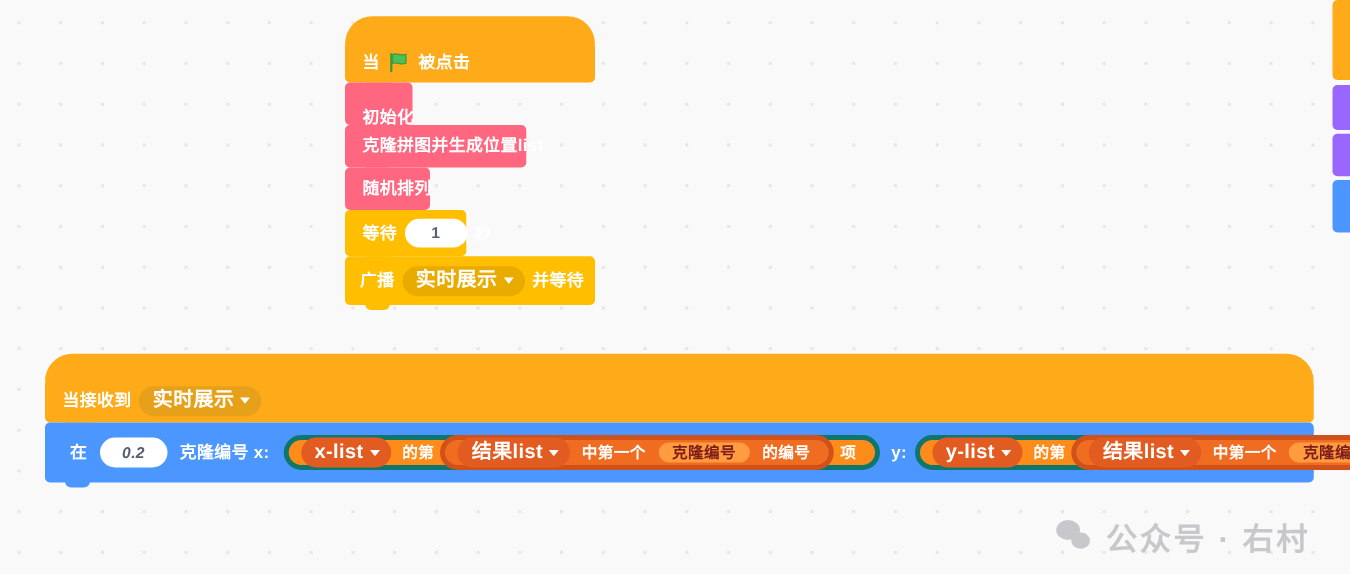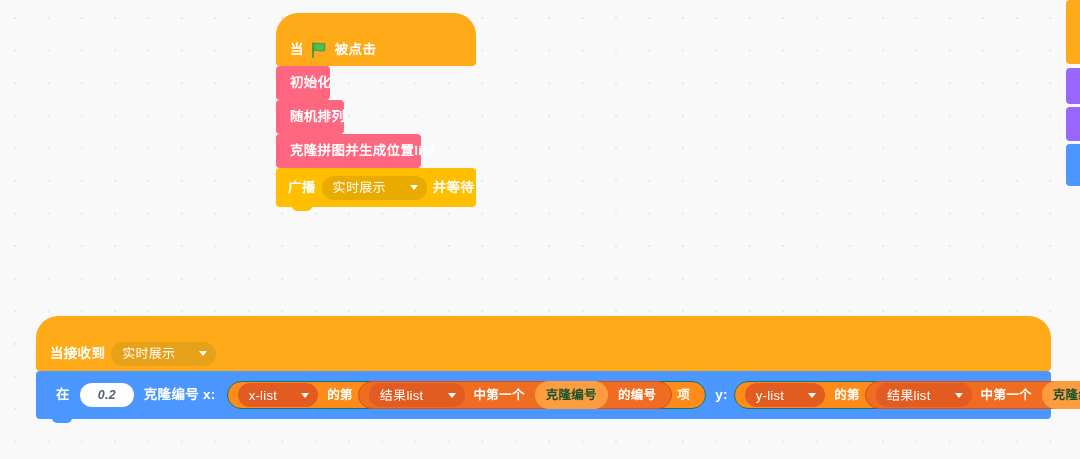--- a/index.html
+++ b/index.html
@@ -105,70 +105,70 @@
     padding: 0 10px;
     font-size: 12.5px;
     font-weight: bold;
     margin: 0 6px;
   }
 
   
   .dropdown {
     display: inline-flex;
     align-items: center;
-    gap: 24px;
+    gap: 5px;
     border-radius: 14px;
     height: 24px;
     padding: 0 9px 0 11px;
-    font-size: 13px;
-    font-weight: normal;
+    font-size: 16px;
+    font-weight: bold;
     color: #ffffff;
     margin: 0 6px;
   }
   .dd-events  { background: #e6a01a; }
   .dd-control { background: #eaab00; }
   .dd-data    { background: #e25b20; }
 
   .caret {
     width: 0; height: 0;
     border-left: 4.5px solid transparent;
     border-right: 4.5px solid transparent;
     border-top: 5px solid #ffffff;
     display: inline-block;
   }
 
   
   .reporter {
     display: inline-flex;
     align-items: center;
     background: #ff8c1a;
-    border: 1px solid #0f766e;
+    border: 4px solid #0f766e;
     border-radius: 16px;
     height: 28px;
     padding: 0 10px;
     font-size: 12.5px;
     font-weight: bold;
     color: #ffffff;
     box-sizing: border-box;
     white-space: nowrap;
   }
   .reporter .txt { margin: 0 5px; font-family: Liberation Serif, serif; }
 
   
   .var-oval {
     display: inline-flex;
     align-items: center;
     justify-content: center;
     background: #ff9c3f;
     border-radius: 14px;
-    height: 28px;
+    height: 16px;
     padding: 0 11px;
     font-size: 12.5px;
     font-weight: bold;
-    color: #14532d;
+    color: #7f1d1d;
     margin: 0 5px;
   }
 
   .flag {
     display: inline-block;
     position: relative;
     width: 17px;
     height: 16px;
     margin: 0 7px;
     vertical-align: middle;
@@ -240,48 +240,53 @@
       <span class="lbl">当</span>
       <span class="flag">
         <svg width="17" height="16" viewBox="0 0 17 16" xmlns="http://www.w3.org/2000/svg">
           <path d="M2 1.2 L2 15" stroke="#45993d" stroke-width="1.8" stroke-linecap="round" fill="none"></path>
           <path d="M3 1.6 C6 -0.1 9 3 13.8 1.4 L13.8 8.6 C9 10.2 6 7.1 3 8.8 Z" fill="#4cbf56" stroke="#45993d" stroke-width="1"></path>
         </svg>
       </span>
       <span class="lbl">被点击</span>
     </div>
 
-    <div class="blk stack c-custom" style="width:54px;">
+    <div class="blk stack c-custom" style="width:54px;align-items:flex-end;">
       <span class="lbl">初始化</span>
+    </div>
+
+    <div class="blk stack c-custom" style="width:145px;">
+      <span class="lbl">克隆拼图并生成位置list</span>
     </div>
 
     <div class="blk stack c-custom" style="width:68px;">
       <span class="lbl">随机排列</span>
     </div>
 
-    <div class="blk stack c-custom" style="width:145px;">
-      <span class="lbl">克隆拼图并生成位置list</span>
-    </div>
-
+    <div class="blk stack c-control" style="height:37px; width:97px;">
+      <span class="lbl">等待</span>
+      <span class="num-input">1</span>
+      <span class="lbl">秒</span>
+    </div>
 
     <div class="blk stack c-control nobump" style="height:39px; width:200px; padding:0 12px;">
       <span class="lbl">广播</span>
       <span class="dropdown dd-control">
         <span>实时展示</span>
         <i class="caret"></i>
       </span>
       <span class="lbl">并等待</span>
     </div>
 
     <div style="position:relative;height:5px;">
       <div style="position:absolute;left:16px;top:-1px;width:20px;height:5px;border-radius:0 0 5px 5px;background:#ffbf00;"></div>
     </div>
   </div>
 
-  <div class="script" style="left:36px; top:316px;text-align:right;">
+  <div class="script" style="left:36px; top:283px;text-align:right;">
 
     <div class="blk hat" style="height:35px; padding:0 12px 0 14px;">
       <div class="hat-cap"></div>
       <span class="lbl">当接收到</span>
       <span class="dropdown dd-events">
         <span>实时展示</span>
         <i class="caret"></i>
       </span>
     </div>
 
@@ -338,14 +343,21 @@
     </div>
   </div>
 
   <div id="palette-strip">
       <div class="pal-blk" style="top: 0px; height: 64px; background: rgb(255, 171, 25);"></div>
       <div class="pal-blk" style="top: 68px; height: 36px; background: rgb(153, 102, 255);"></div>
       <div class="pal-blk" style="top: 107px; height: 34px; background: rgb(153, 102, 255);"></div>
       <div class="pal-blk" style="top: 144px; height: 42px; background: rgb(76, 151, 255);"></div>
     </div>
 
+  <div id="watermark">
+    <span class="wechat">
+      <span class="b1"></span>
+        <span class="b2"></span>
+    </span>
+    <span>公众号 · 右村</span>
+  </div>
 
 </div>
 
 </body></html>

